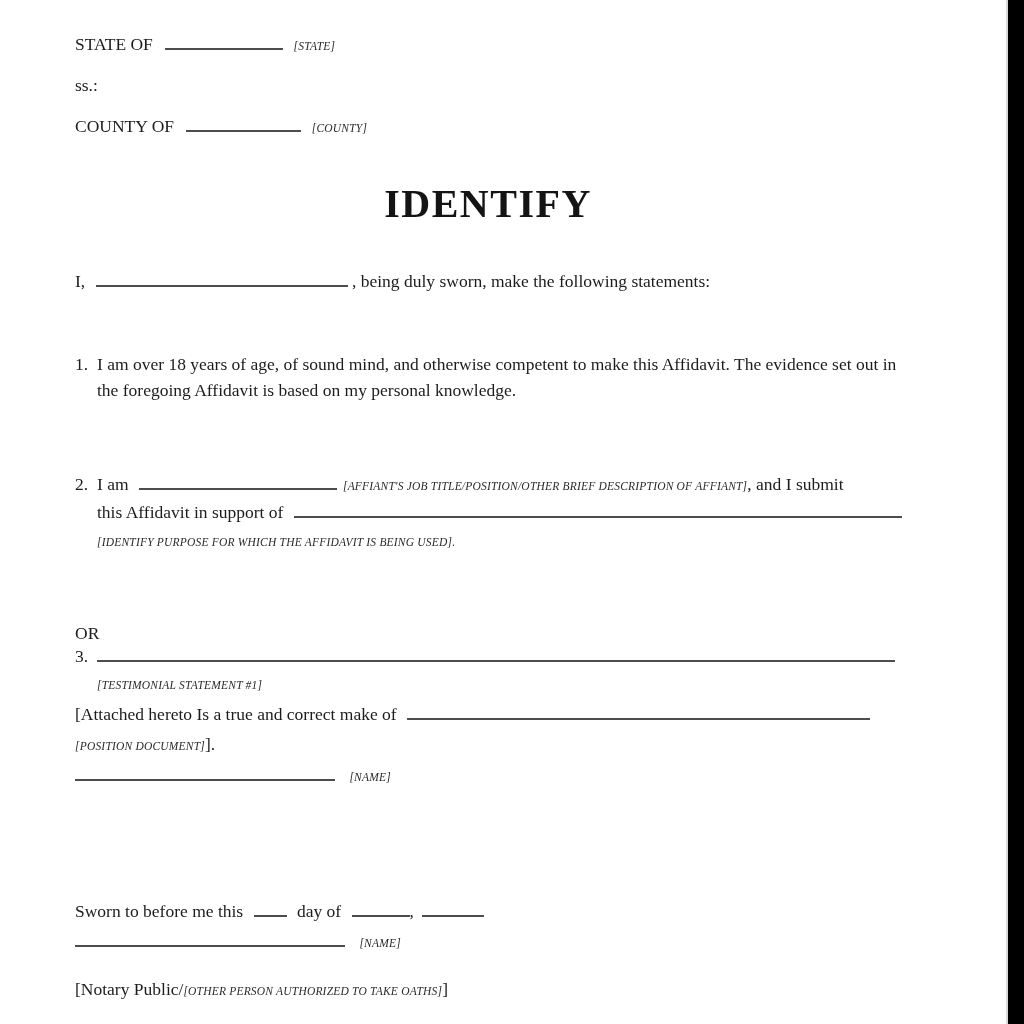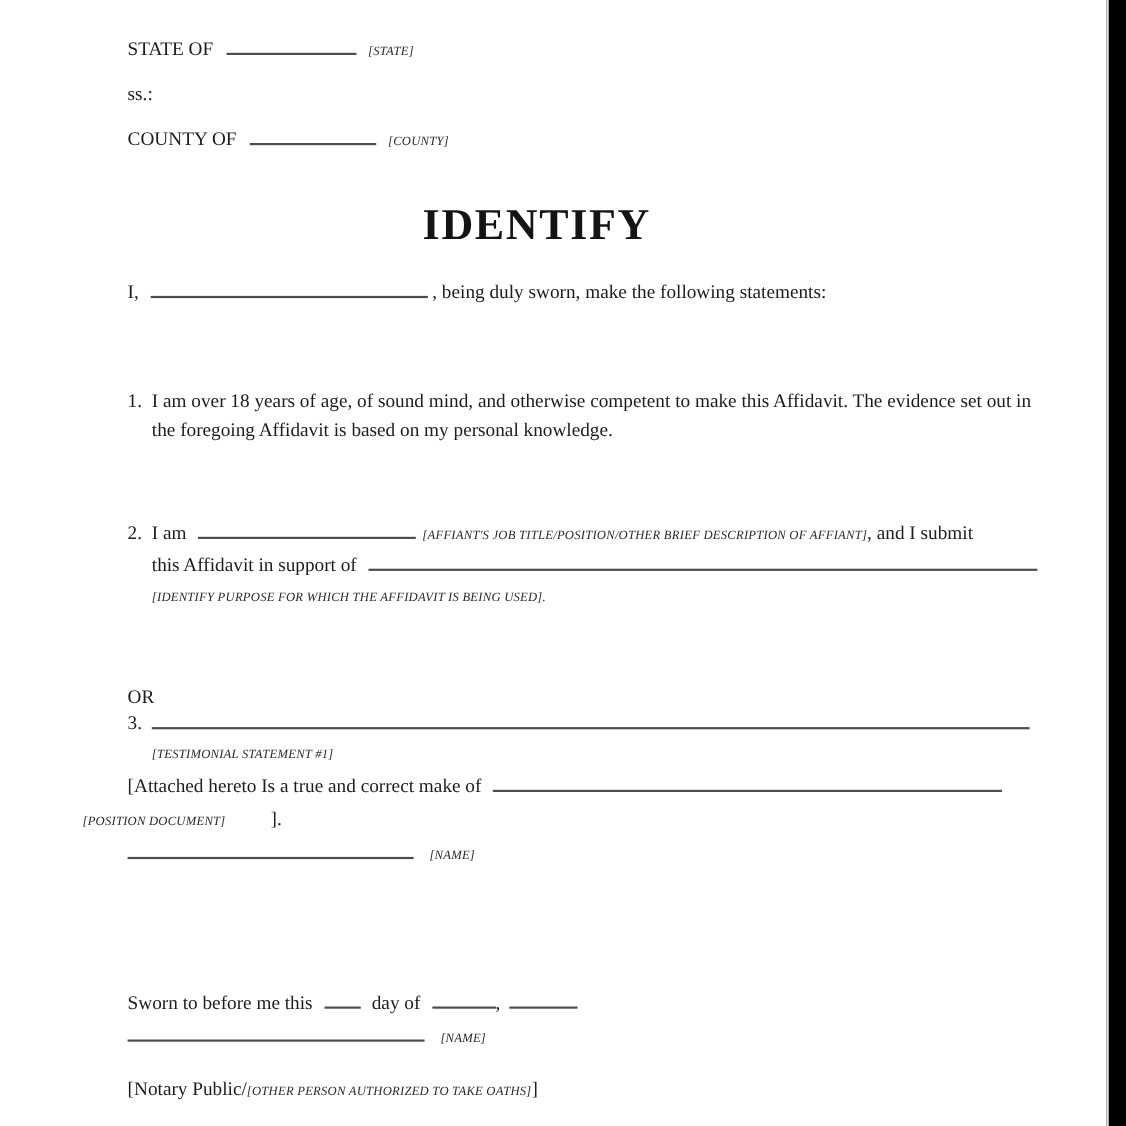--- a/index.html
+++ b/index.html
@@ -16,21 +16,21 @@
     background: #ffffff;
   }
   .letterbox-right {
     position: absolute;
     top: 0; right: 0;
     width: 18px; height: 1024px;
     background: #000000;
     border-left: 2px solid #d9d9d9;
   }
   .abs { position: absolute; }
-  .txt { font-size: 17.5px; line-height: 26px; color: #1c1c1c; margin-left: 41px; }
+  .txt { font-size: 17.5px; line-height: 26px; color: #1c1c1c; }
   .hint {
     font-style: italic;
     font-size: 11.5px;
     color: #2a2a2a;
     letter-spacing: 0.2px;
     white-space: nowrap;
   }
   .blank {
     display: inline-block;
     border-bottom: 2px solid #4d4d4d;
@@ -64,21 +64,21 @@
   </div>
 
   <div class="abs txt nowrap" style="left:75px; top:113px;">
     <span>COUNTY OF</span>
     <span class="blank" style="width:115px; margin:0 6px 0 8px;"></span>
     <span class="hint">[COUNTY]</span>
   </div>
 
   <div class="abs doc-title" style="left:0; top:180px; width:976px;">IDENTIFY</div>
 
-  <div class="abs txt nowrap" style="left:75px; top:252px;text-align:center;">
+  <div class="abs txt nowrap" style="left:75px; top:268px;text-align:center;">
     <span>I,</span>
     <span class="blank" style="width:252px; margin:0 0 0 6px;"></span>
     <span>, being duly sworn, make the following statements:</span>
   </div>
 
   <div class="abs txt stmt" style="left:75px; top:351px; width:842px;">
     <span class="stmt-num">1.</span>
     <span>I am over 18 years of age, of sound mind, and otherwise competent to make this Affidavit. The evidence set out in the foregoing Affidavit is based on my personal knowledge.</span>
   </div>
 

